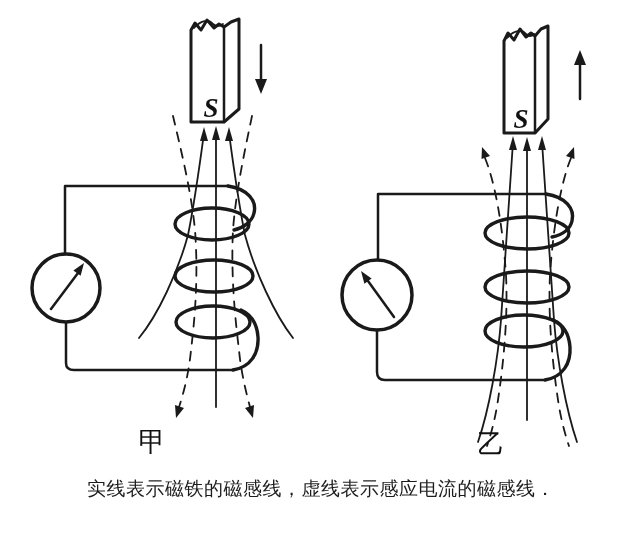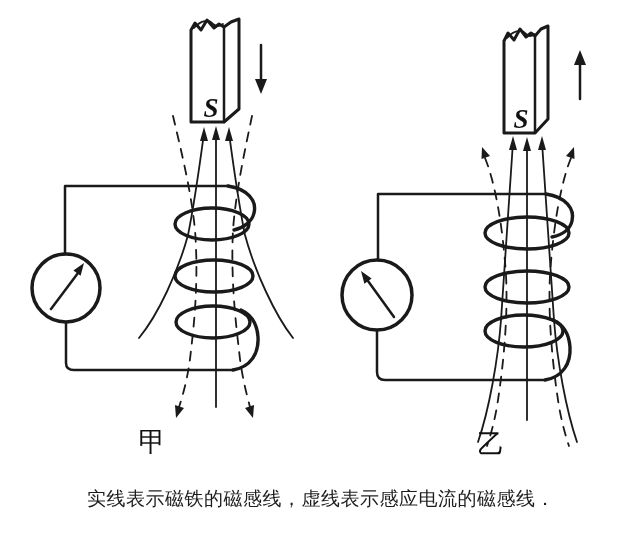--- a/index.html
+++ b/index.html
@@ -10,21 +10,21 @@
   .w25{stroke-width:2.5}
   .w35{stroke-width:3.5}
   .coilw{stroke-width:3.4}
   .thin{stroke-width:1.8}
   .dash{stroke-dasharray:9 8}
   .fillink{fill:#1a1a1a;stroke:none}
   .whiteface{fill:#ffffff;stroke:#1a1a1a;stroke-width:3;stroke-linejoin:round}
   .pole{font-family:"Liberation Serif",serif;font-style:italic;font-weight:bold;font-size:27px;fill:#111;}
   .dlabel{font-size:27px;fill:#111;font-family:"Liberation Sans",sans-serif;}
   .caption{position:absolute;top:476px;left:0;width:642px;text-align:center;
-           font-size:19px;color:#1c1c1c;letter-spacing:0.5px;margin-top:10px;}
+           font-size:19px;color:#1c1c1c;letter-spacing:0.5px;}
 </style>
 </head>
 <body>
 
 <div class="stage">
   <svg width="642" height="470" viewBox="0 0 642 470">
 
     <g>
 
       <path class="ink w25" d="M 228,186 L 65,186 L 65,254"></path>

